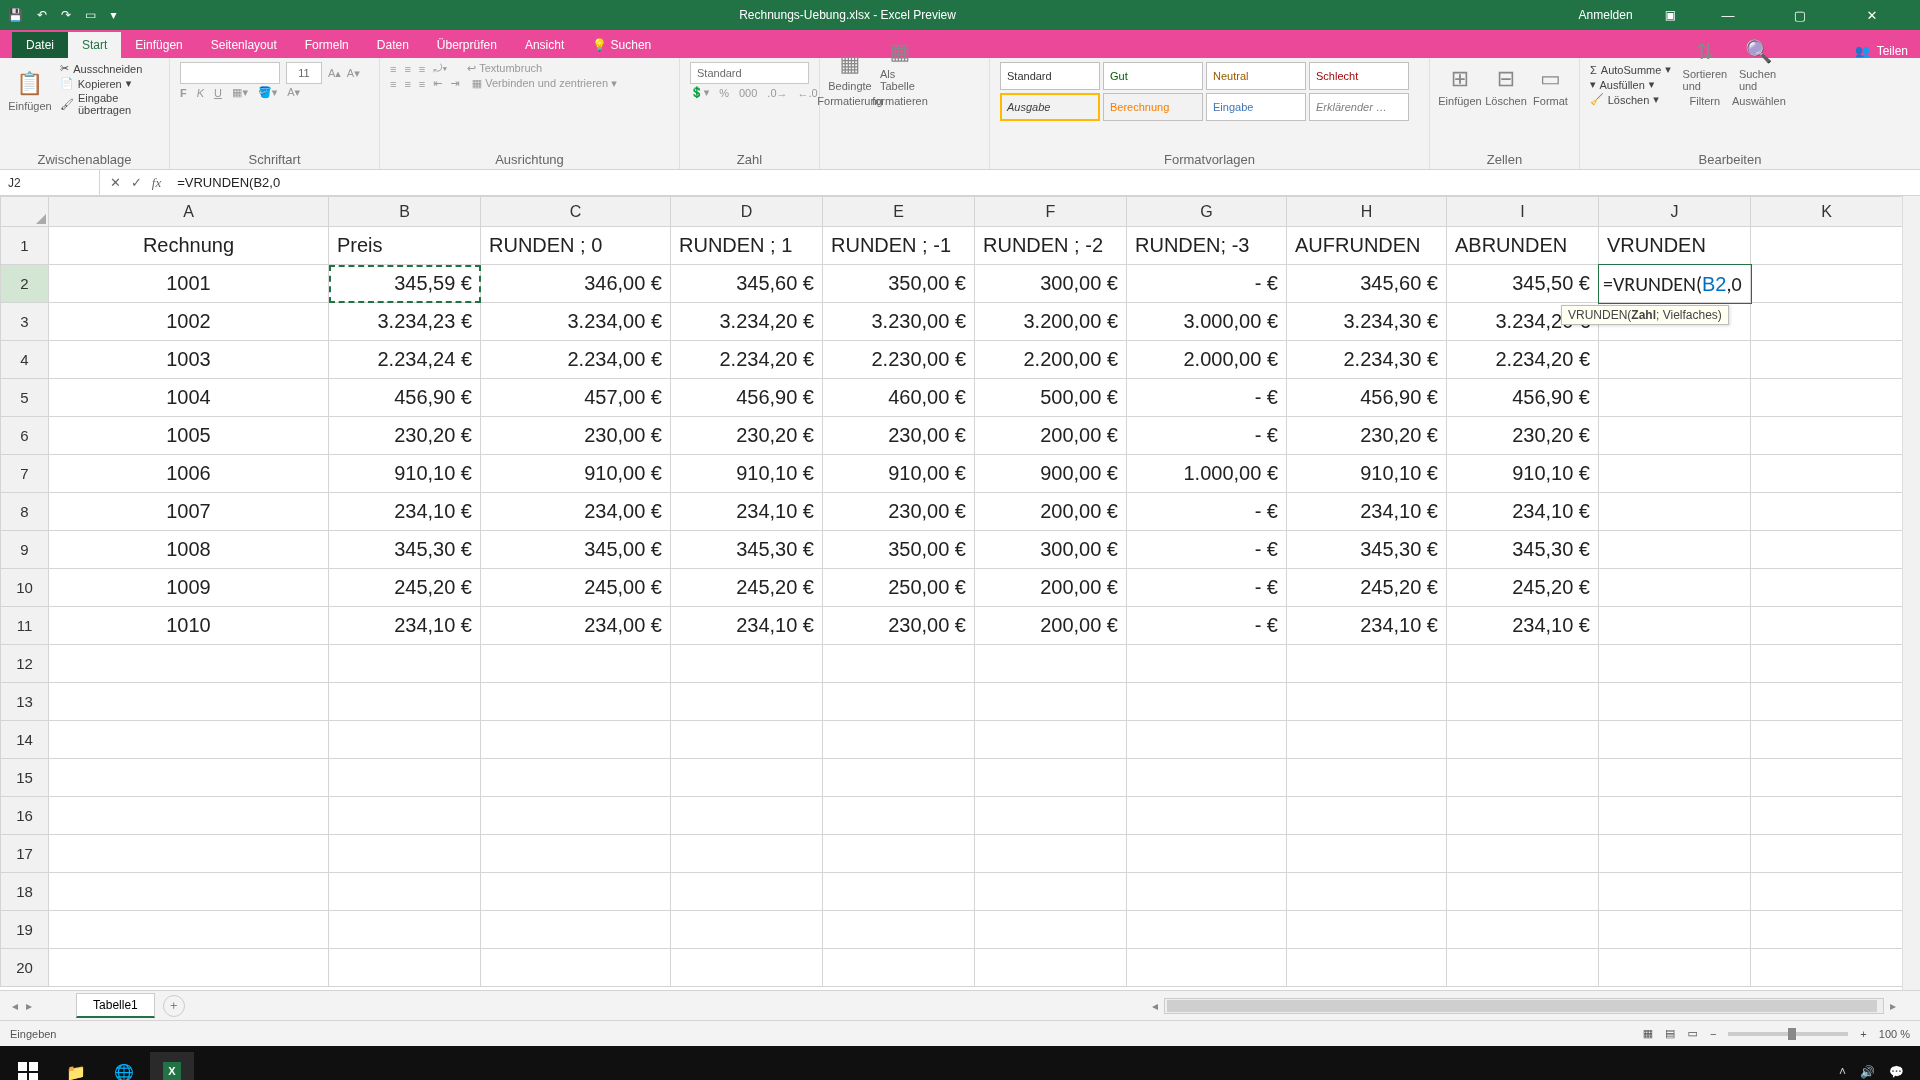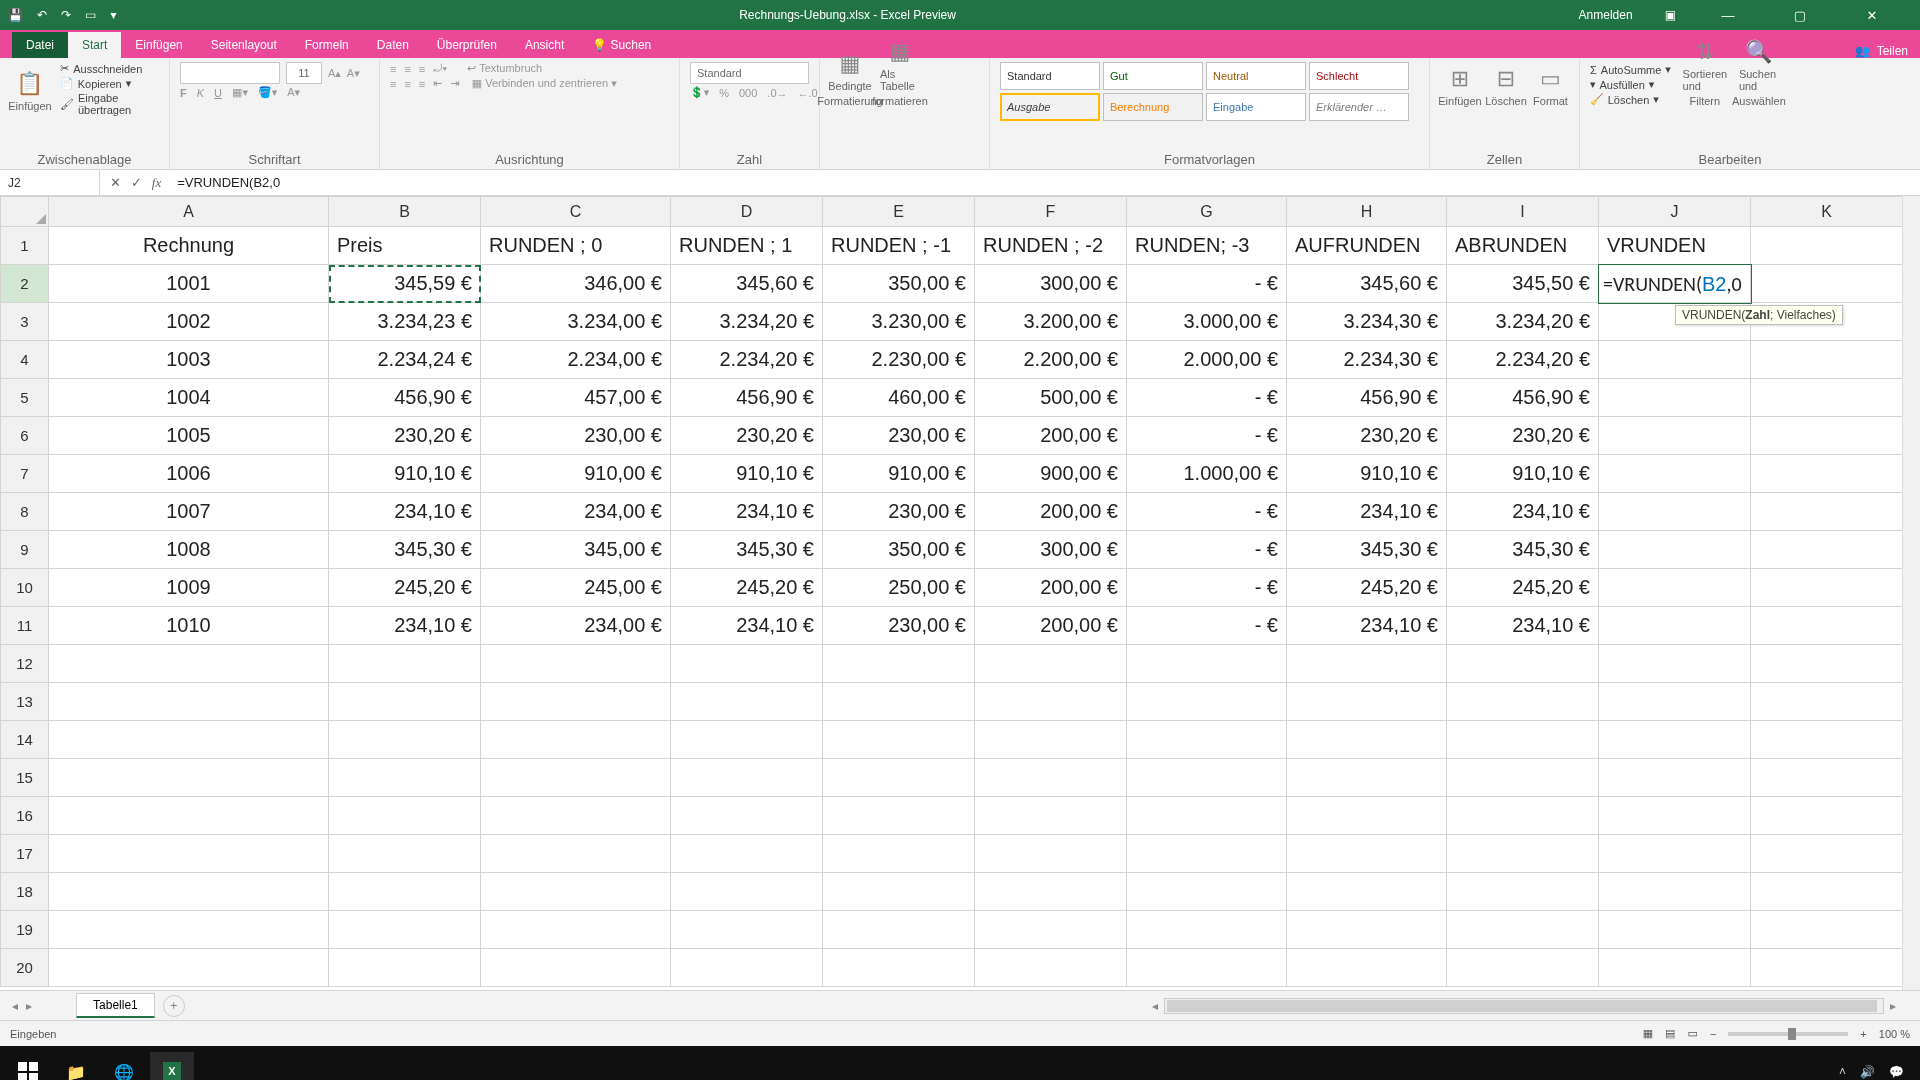--- a/index.html
+++ b/index.html
@@ -611,21 +611,21 @@
           <td></td>
           <td></td>
           <td></td>
           <td></td>
           <td></td>
           <td></td>
         </tr>
       </tbody>
   </table>
 
-  <div class="fn-tip" id="tip" style="left: 1675px; top: 108.5px;">
+  <div class="fn-tip" id="tip" style="left: 1561px; top: 108.5px;">
     <span>VRUNDEN(</span><b>Zahl</b><span>; Vielfaches)</span>
   </div>
   <div class="vscroll"></div>
 </div>
 
 <div class="sheet-tabs">
   <div class="sheet-nav">
     <span>◂</span>
     <span>▸</span>
   </div>

